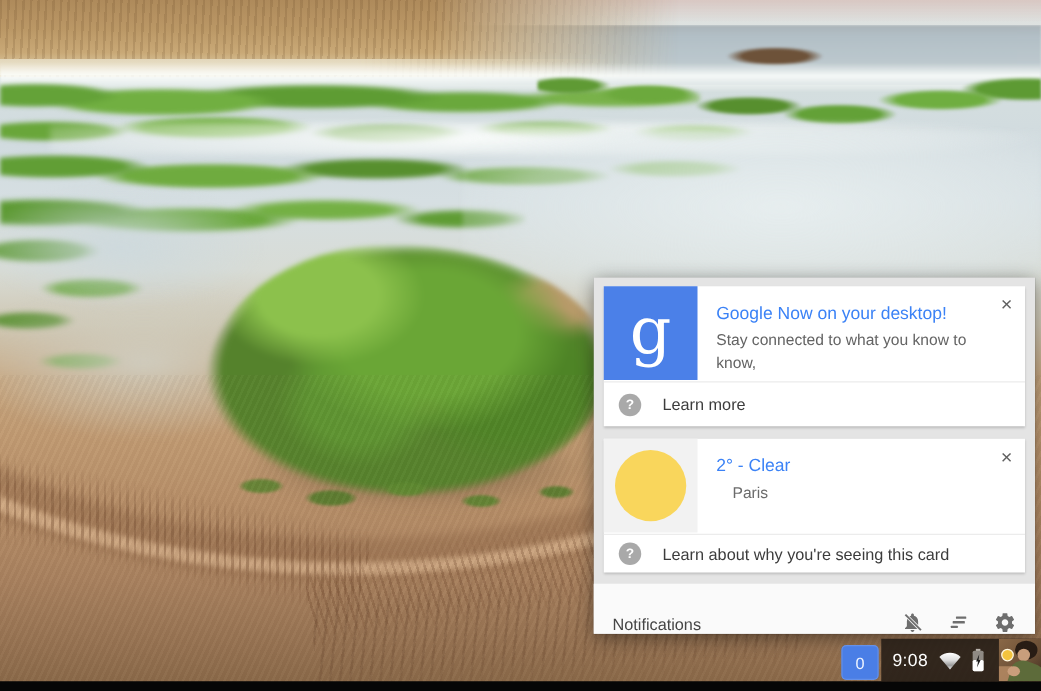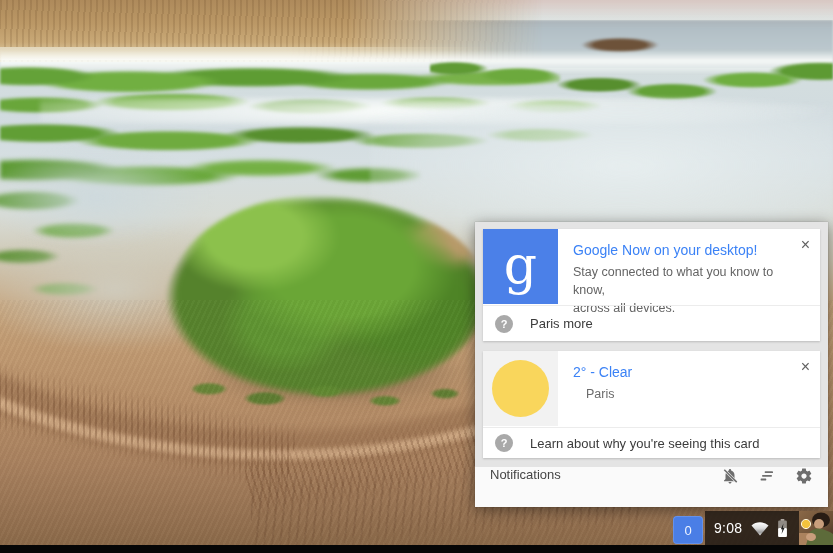--- a/index.html
+++ b/index.html
@@ -132,21 +132,21 @@
   .card-footer{position:absolute;left:0;right:0;bottom:0;display:flex;align-items:center;
     border-top:1px solid #ececec;padding-left:12px;cursor:pointer;}
   .card-1 .card-footer{height:36px;}
   .card-2 .card-footer{height:31px;}
   .qmark{flex:0 0 18px;height:18px;border-radius:50%;background:#a9a9a9;color:#fff;
     font-size:11px;font-weight:bold;line-height:18px;text-align:center;margin-right:17px;}
   .footer-label{font-size:13px;color:#3c3c3c;}
   .close-btn{position:absolute;top:6px;right:8px;border:0;background:none;padding:2px;
     font-size:16px;line-height:1;color:#616161;cursor:pointer;font-family:inherit;}
   .nc-bar{position:absolute;left:0;right:0;bottom:0;height:40px;background:#fafafa;
-    display:flex;align-items:flex-start;justify-content:space-between;padding:0 15px;}
+    display:flex;align-items:flex-end;justify-content:space-between;padding:0 15px;}
   .nc-title{font-size:13px;color:#454545;}
   .nc-icons{display:flex;align-items:center;gap:19px;}
   .nc-icons svg{display:block;cursor:pointer;}
 
   
   .black-strip{position:absolute;left:0;right:0;bottom:0;height:8px;background:#060606;z-index:4;}
   .counter-btn{position:absolute;left:673px;top:516px;width:30px;height:28px;z-index:6;
     background:#4a7ee6;border:0;border-radius:4px;color:#eef4ff;font-size:13px;
     display:flex;align-items:center;justify-content:center;cursor:pointer;
     box-shadow:inset 0 0 0 1px rgba(255,255,255,.15);font-family:inherit;}
@@ -199,27 +199,26 @@
     <article class="card card-1">
       <button class="close-btn">×</button>
       <div class="card-main">
         <div class="tile tile-g">
           <span class="g-glyph">g</span>
         </div>
         <div class="card-text">
           <div class="card-title">Google Now on your desktop!</div>
           <div class="card-body">
             <div>Stay connected to what you know to know,</div>
-            <div>across all devices.</div>
           </div>
         </div>
       </div>
       <div class="card-footer">
         <span class="qmark">?</span>
-        <span class="footer-label">Paris more</span>
+        <span class="footer-label">Learn more</span>
       </div>
     </article>
 
     <article class="card card-2">
       <button class="close-btn">×</button>
       <div class="card-main">
         <div class="tile tile-sun">
           <div class="sun-circle"></div>
         </div>
         <div class="card-text">

